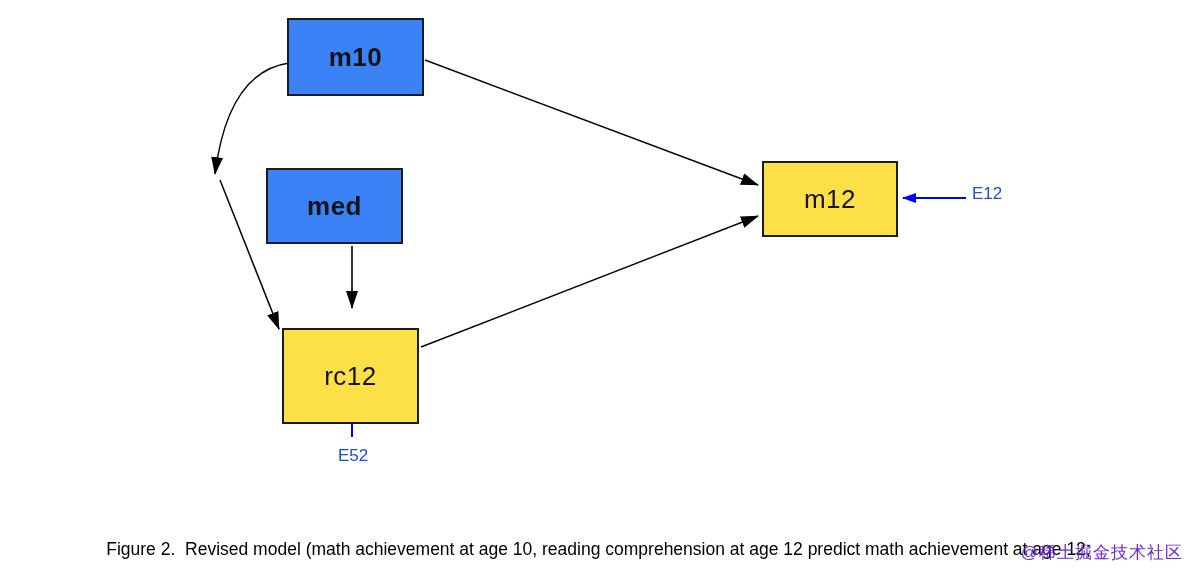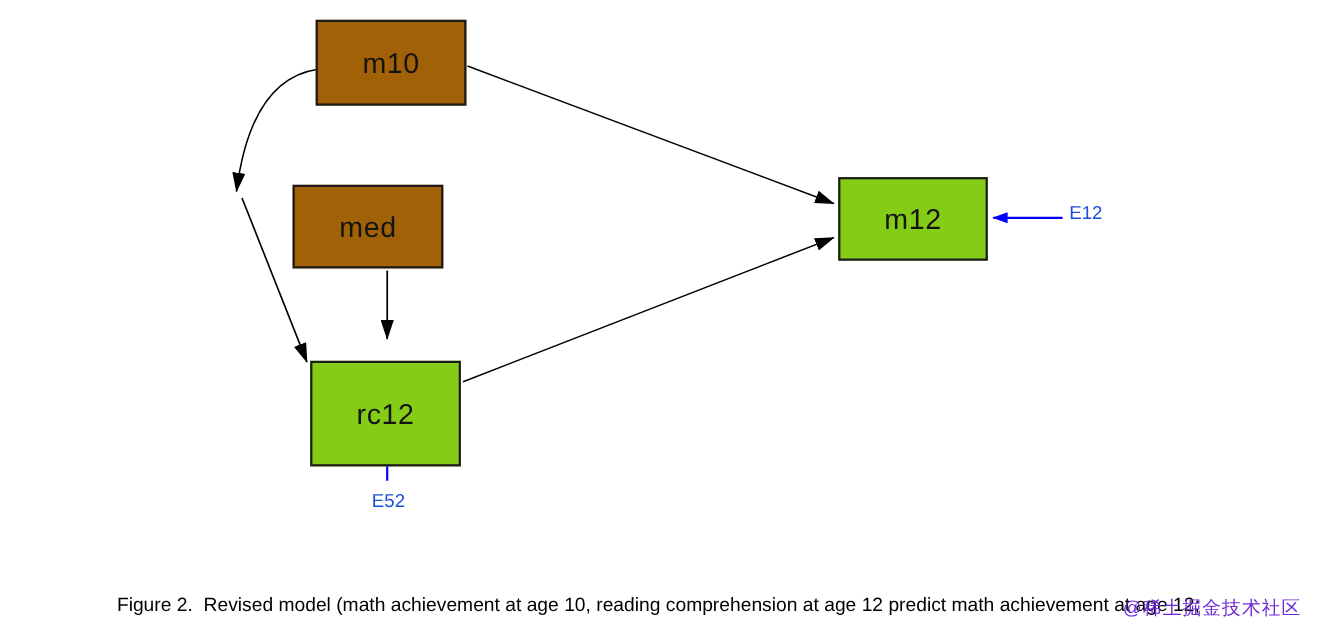--- a/index.html
+++ b/index.html
@@ -12,22 +12,22 @@
   }
   .arrows{position:absolute;left:0;top:0;width:1197px;height:568px;}
   .node{
     position:absolute;
     box-sizing:border-box;
     border:2px solid #1c1c1c;
     display:flex;align-items:center;justify-content:center;
     font-size:26px;color:#141414;
     letter-spacing:0.5px;
   }
-  .node.gray{background:#a16207;}
-  .node.yellow{background:#84cc16;}
+  .node.gray{background:#3b82f6;font-weight:bold;}
+  .node.yellow{background:#fde047;}
   .node-m10 {left:287px;top:18px; width:137px;height:78px;}
   .node-med {left:266px;top:168px;width:137px;height:76px;}
   .node-rc12{left:282px;top:328px;width:137px;height:96px;}
   .node-m12 {left:762px;top:161px;width:136px;height:76px;}
   .err-label{
     position:absolute;
     font-size:17px;color:#1d4ed8;
   }
   .err-e12{left:972px;top:184px;}
   .err-e52{left:338px;top:446px;}

